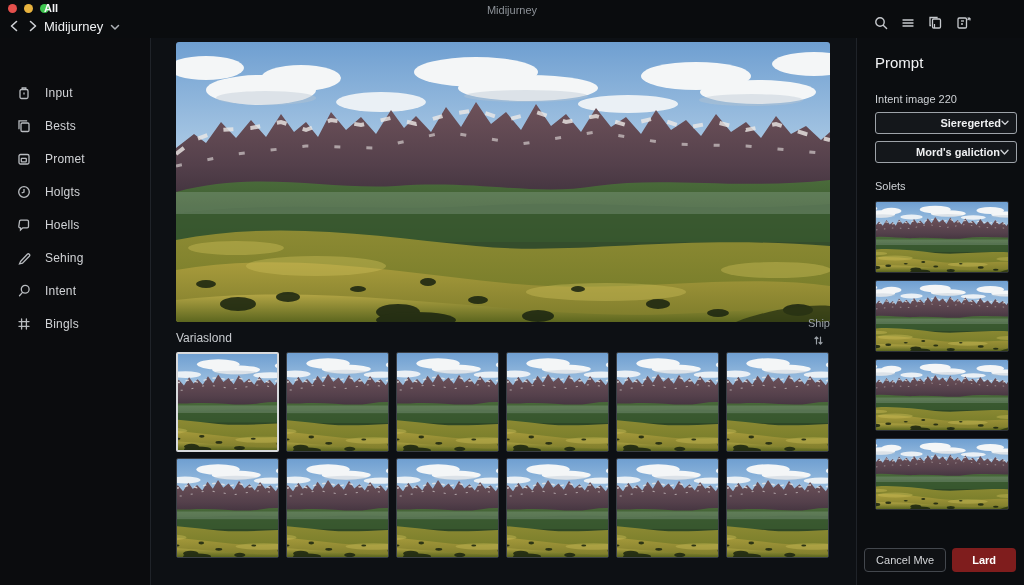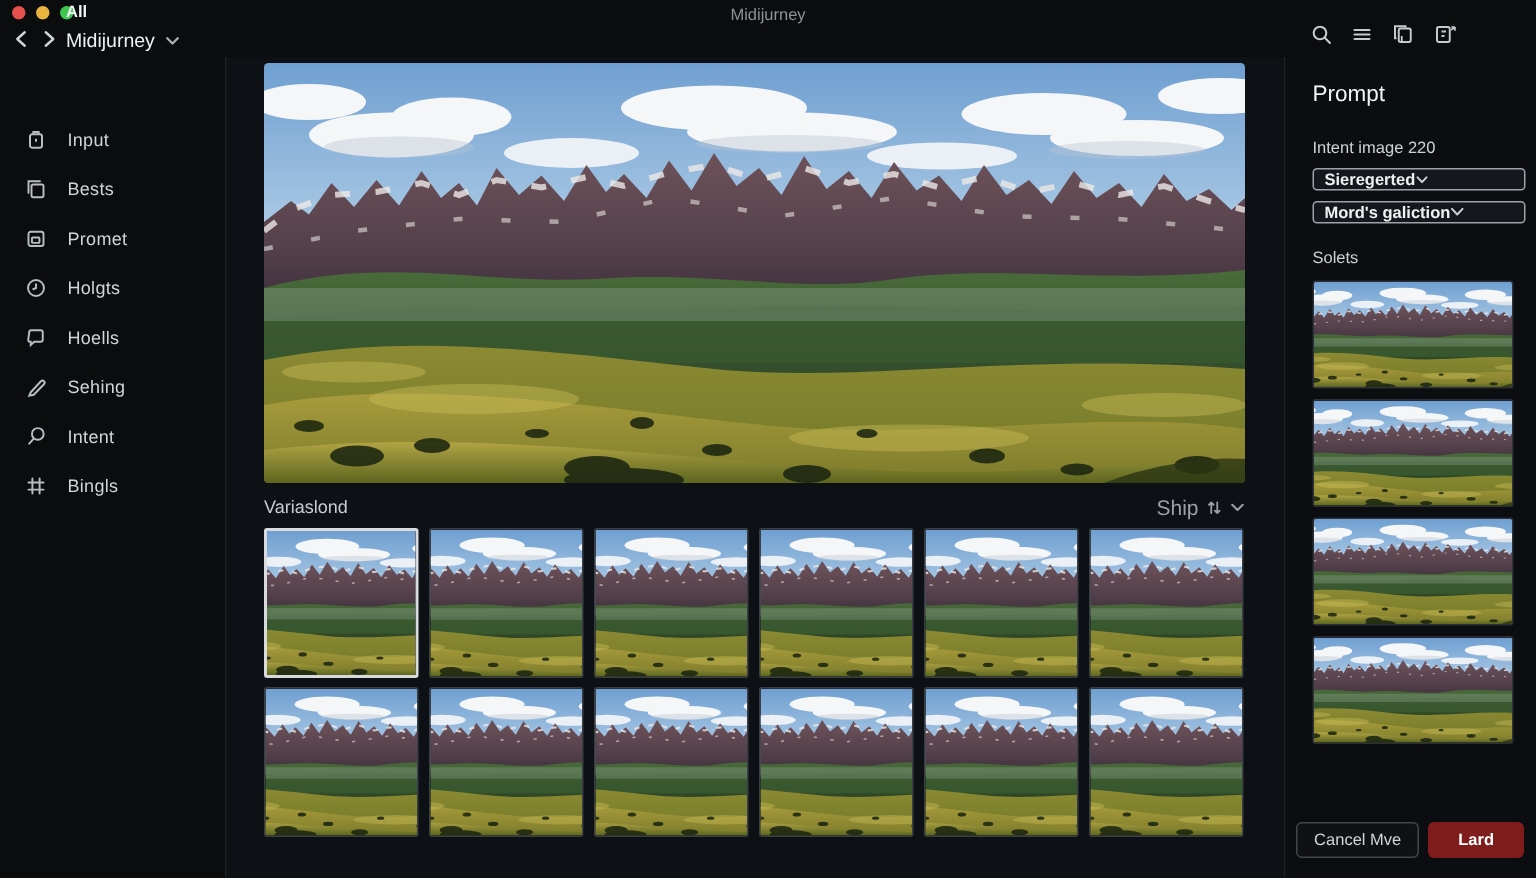--- a/index.html
+++ b/index.html
@@ -30,33 +30,33 @@
   .vline.l { left:150px; } .vline.r { left:856px; }
 
   
   .main { position:absolute; left:151px; top:38px; right:168px; bottom:0; background:#0d1014; }
   .hero { position:absolute; left:176px; top:42px; width:654px; height:280px;
           border-radius:3px; overflow:hidden; background:#222; }
   .hero svg { width:100%; height:100%; display:block; }
   .var-header { position:absolute; left:176px; top:330px; width:654px; height:16px;
                 display:flex; justify-content:space-between; align-items:center; }
   .var-label { font-size:12px; color:#c9ccd0; }
-  .sort-ctl { display:flex; align-items:center; gap:6px; font-size:14px; color:#9aa0a6; }
+  .sort-ctl { display:flex; align-items:center; gap:6px; font-size:11px; color:#9aa0a6;flex-direction:column; }
   .grid { position:absolute; left:176px; top:352px; width:656px;
           display:grid; grid-template-columns:repeat(6,103px); grid-auto-rows:100px; gap:6px 7px; }
   .gthumb { border:1px solid #3a3f46; border-radius:2px; overflow:hidden; background:#000; }
   .gthumb.sel { border:2px solid #d8dadd; }
   .gthumb svg { width:100%; height:100%; display:block; }
 
   
   .panel { position:absolute; left:857px; top:38px; right:0; bottom:0; background:#0b0d10; padding:10px 8px 0 18px; }
   .panel-title { font-size:15px; font-weight:normal; color:#f3f4f6; margin-top:6px; }
   .field-label { font-size:11px; color:#cfd2d6; margin-top:22px; }
-  .select { width:142px; height:15px; margin-top:7px; background:#14171b; border:1px solid #9ea3a9;
-            border-radius:3px; display:flex; justify-content:flex-start; align-items:center;
+  .select { width:142px; height:22px; margin-top:7px; background:#14171b; border:1px solid #9ea3a9;
+            border-radius:3px; display:flex; justify-content:flex-end; align-items:center;
             padding:0 7px; cursor:default; }
   .select .sel-text { font-size:11px; font-weight:bold; color:#eff0f2; white-space:nowrap; }
   .thumbs-label { font-size:11px; color:#cfd2d6; margin-top:17px; }
   .panel-thumbs { margin-top:9px; display:flex; flex-direction:column; gap:7px; width:134px; }
   .pthumb { width:134px; height:72px; border:1px solid #2c3036; border-radius:2px; overflow:hidden; background:#000; }
   .pthumb svg { width:100%; height:100%; display:block; }
   .panel-footer { position:absolute; right:8px; bottom:13px; display:flex; gap:6px; }
   .btn { height:24px; border-radius:4px; font-size:11px; display:flex; align-items:center; cursor:default; }
   .btn.cancel { padding:0 11px; border:1px solid #43474d; background:#0f1114; color:#d3d5d8; }
   .btn.confirm { padding:0 20px; background:#7f1d1d; color:#ffffff; font-weight:bold; }

